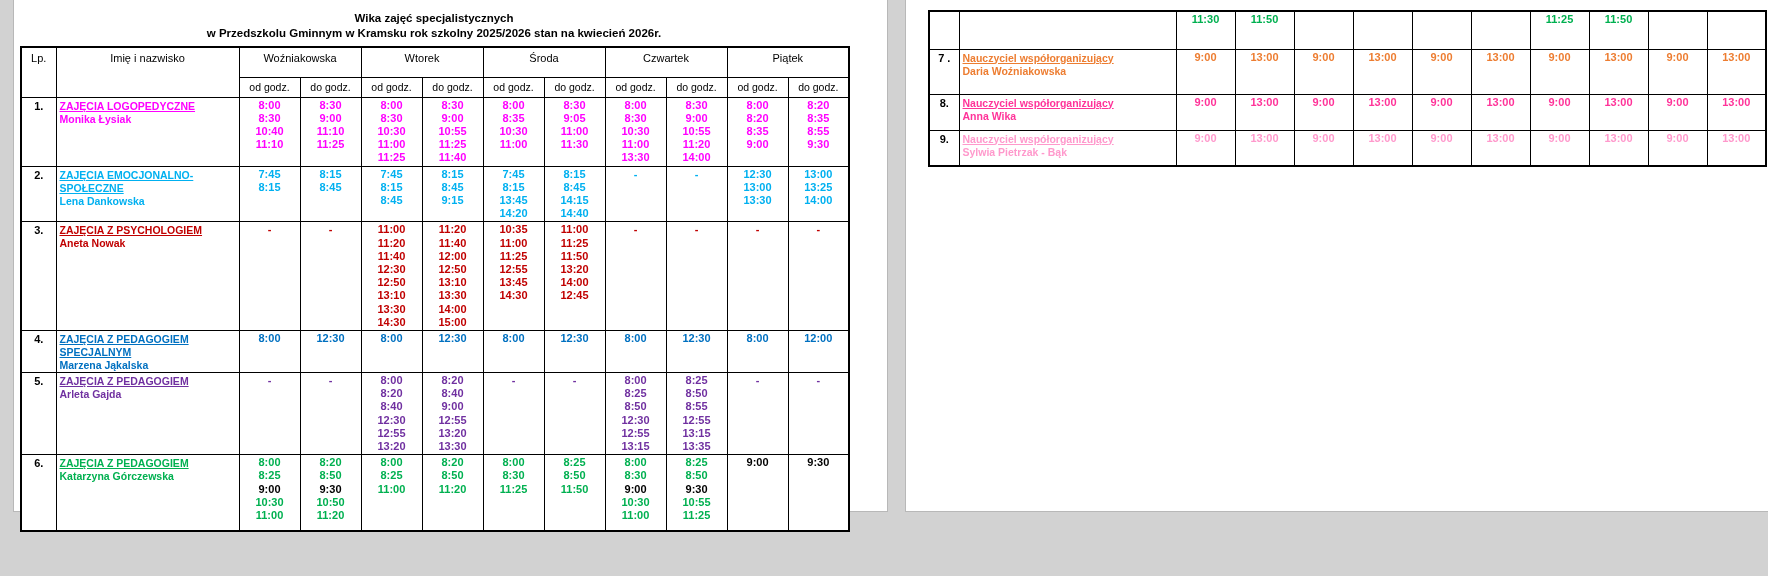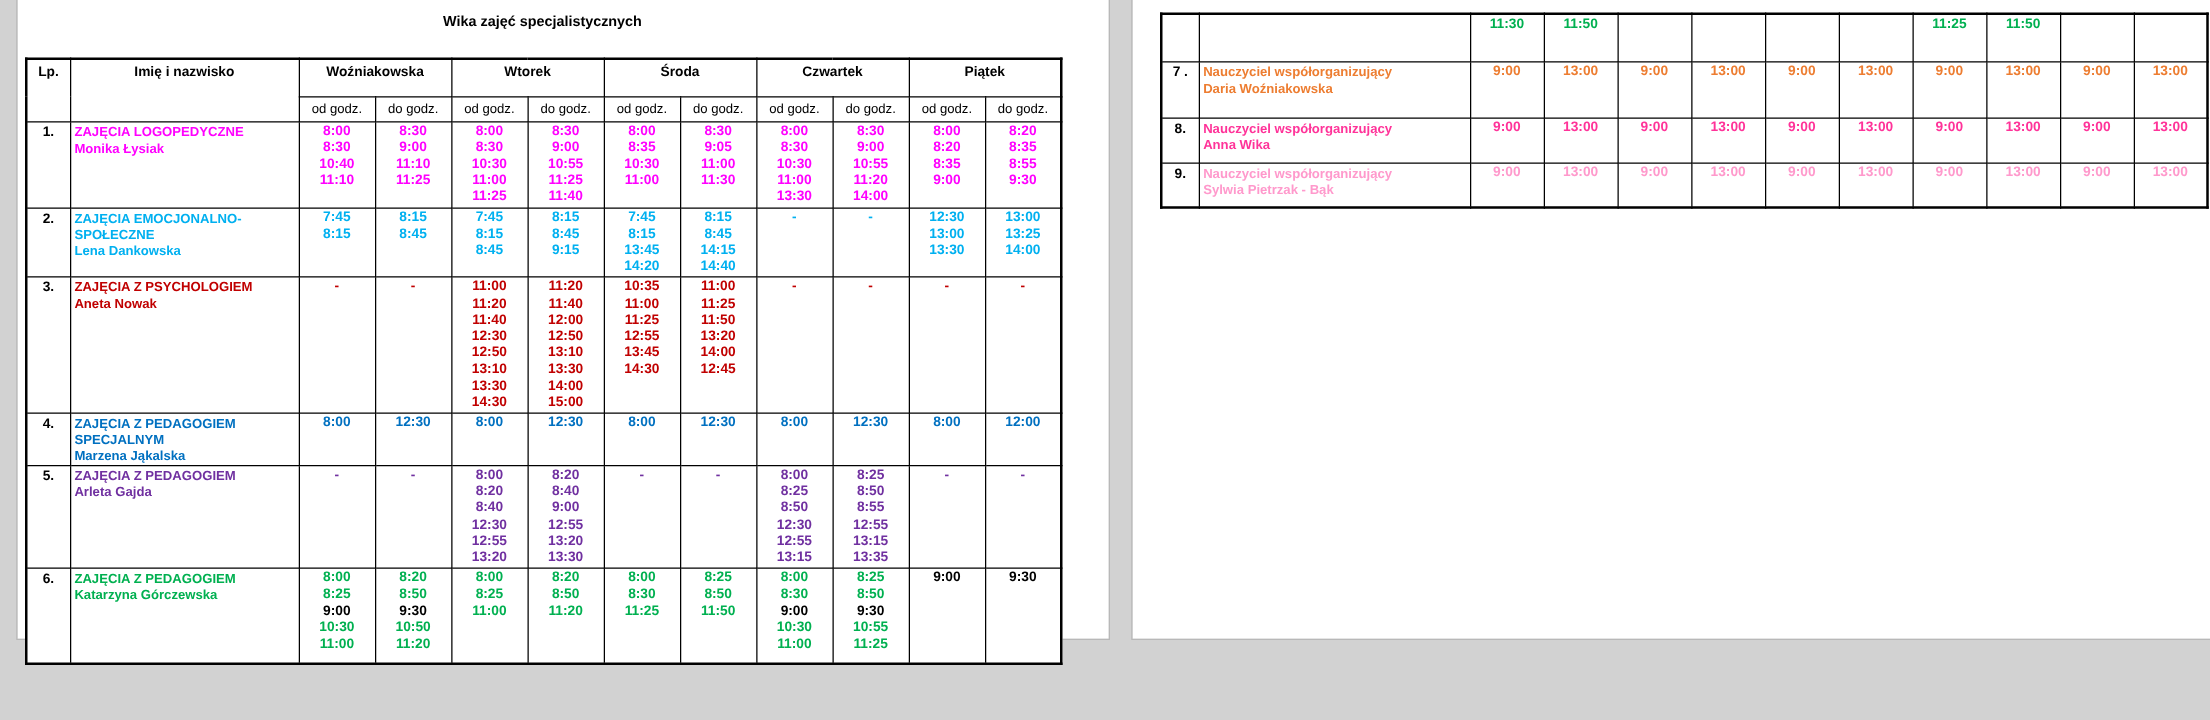--- a/index.html
+++ b/index.html
@@ -23,45 +23,46 @@
 
   table.sched {
     position:absolute; border-collapse:collapse; table-layout:fixed;
     border:2px solid #000; background:#fff;
   }
   .left-sched  { left:6px;  top:46px; width:828px; }
   .right-sched { left:22px; top:10px; width:837px; }
 
   table.sched th, table.sched td { border:1px solid #000; overflow:hidden; }
 
-  th.hday { font-weight:bold; font-size:11px; vertical-align:top; padding-top:4px; color:#000; text-align:center; }
+  th.hday { font-weight:normal; font-size:11px; vertical-align:top; padding-top:4px; color:#000; text-align:center; }
   th.hsub { font-weight:normal; font-size:10.5px; color:#000; text-align:center; vertical-align:middle; }
   tr.hdrA { height:30px; }
   tr.hdrB { height:20px; }
 
   td.lp-cell {
     vertical-align:top; text-align:center; font-weight:bold; font-size:11px;
     padding-top:2px; color:#000;
   }
   td.name-cell {
     vertical-align:top; font-weight:bold; font-size:10.5px;
     padding:2px 3px 0 3px; line-height:13px;
   }
-  .activity-title { }
+  .activity-title { text-decoration:underline; }
   td.time-cell {
     vertical-align:top; text-align:center; font-weight:bold; font-size:11px;
     line-height:13.2px; padding-top:1px;
   }
 </style>
 </head>
 <body>
 
 <div class="page page-left">
   <div class="doc-title">
     <div>Wika zajęć specjalistycznych</div>
+    <div>w Przedszkolu Gminnym w Kramsku rok szkolny 2025/2026  stan na kwiecień  2026r.</div>
   </div>
 
   <table class="sched left-sched">
     <colgroup>
       <col style="width:35px">
         <col style="width:183px">
       <col style="width:61px">
         <col style="width:61px">
         <col style="width:61px">
         <col style="width:61px">

